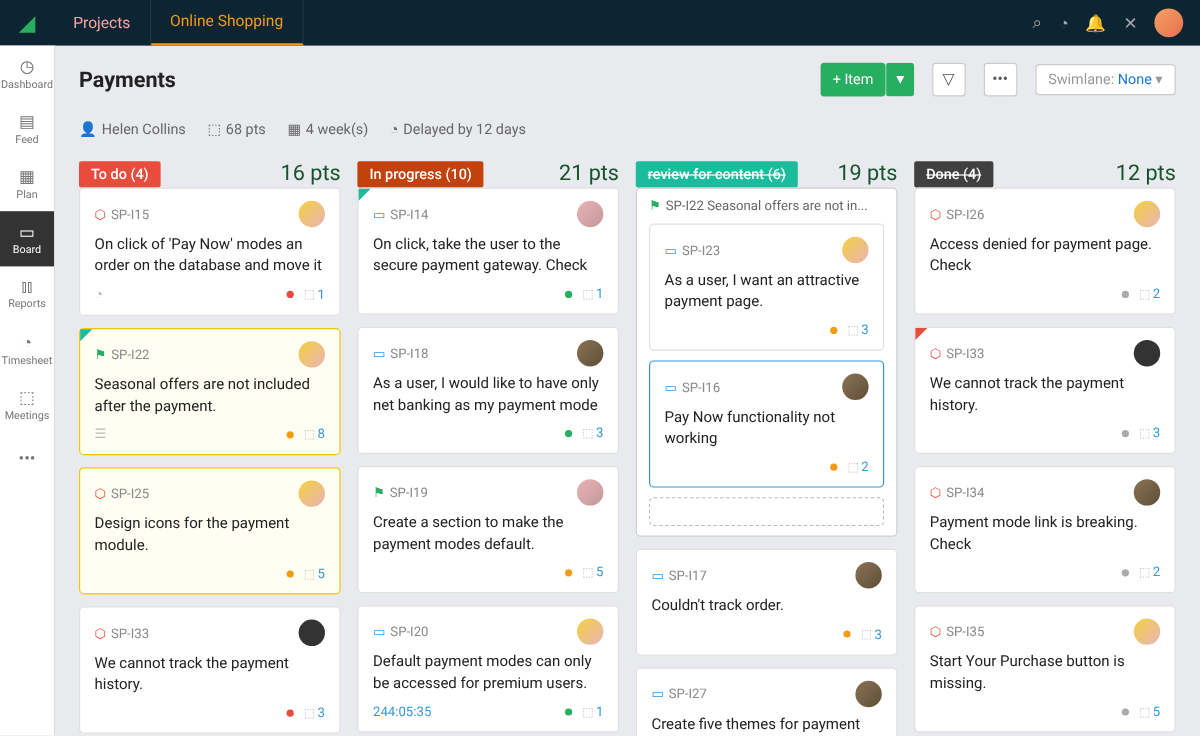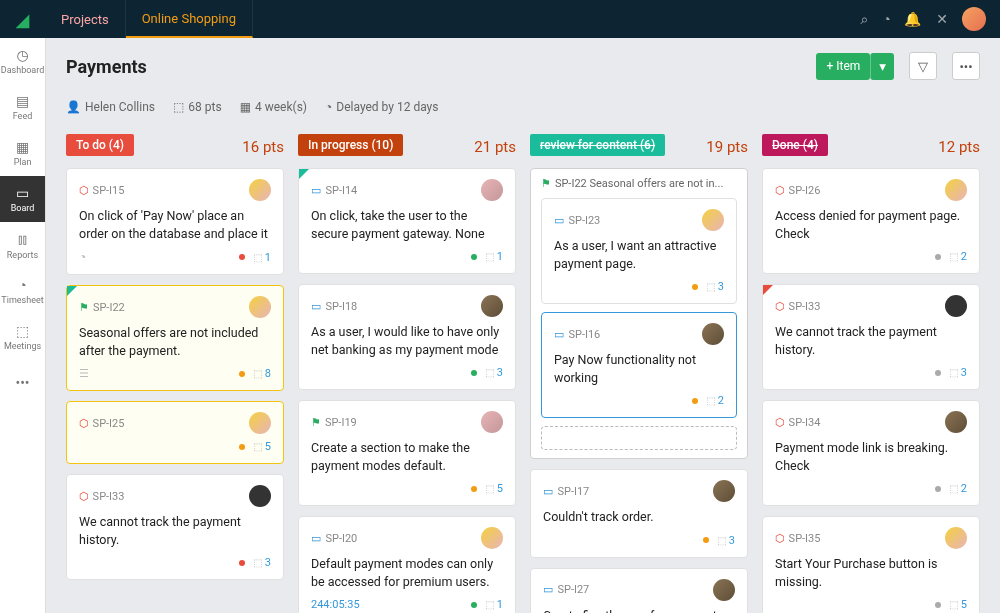--- a/index.html
+++ b/index.html
@@ -23,27 +23,27 @@
 .header-actions{margin-left:auto;display:flex;align-items:center;gap:15px}
 .btn-item{background:#27ae60;color:#fff;border:none;padding:6px 10px;font-size:12px;border-radius:3px;cursor:pointer;display:flex;align-items:center;gap:3px}
 .btn-caret{background:#27ae60;color:#fff;border:none;padding:6px 8px;border-radius:3px;cursor:pointer;border-left:1px solid rgba(255,255,255,.3)}
 .icon-btn{background:#fff;border:1px solid #ccc;width:28px;height:28px;border-radius:3px;display:flex;align-items:center;justify-content:center;cursor:pointer;color:#555;font-size:13px}
 .swimlane{background:#fff;border:1px solid #ccc;padding:5px 10px;border-radius:3px;font-size:12px;color:#999;cursor:pointer}
 .swimlane .val{color:#1976d2}
 .meta{display:flex;align-items:center;gap:18px;margin-top:6px;font-size:12px;color:#666}
 .meta span{display:flex;align-items:center;gap:4px}
 .board{display:flex;gap:14px;margin-top:20px}
 .col{flex:1;min-width:0}
-.col-head{display:flex;align-items:flex-end;margin-bottom:12px}
+.col-head{display:flex;align-items:flex-start;}
 .col-title{padding:4px 10px;font-size:12px;color:#fff;border-radius:2px;font-weight:500}
 .col-title.red{background:#e74c3c}
 .col-title.blue{background:#c2410c}
 .col-title.teal{background:#1abc9c;text-decoration:line-through}
-.col-title.green{background:#be185d;text-decoration:line-through}
-.col-pts{margin-left:auto;font-size:15px;color:#c2410c}
+.col-title.green{background:#404040;text-decoration:line-through}
+.col-pts{margin-left:auto;font-size:18px;color:#14532d}
 .cards{display:flex;flex-direction:column;gap:10px}
 .card{background:#fff;border:1px solid #e0e0e0;border-radius:4px;padding:10px 12px;position:relative}
 .card.yel{background:#fffef2;border-color:#f1c40f}
 .card.sel{border-color:#3498db;border-width:1.5px}
 .card.cornered::before{content:"";position:absolute;top:0;left:0;border-style:solid;border-width:10px 10px 0 0}
 .card.c-teal::before{border-color:#1abc9c transparent transparent transparent}
 .card.c-red::before{border-color:#e74c3c transparent transparent transparent}
 .card-top{display:flex;align-items:center;margin-bottom:6px}
 .cid{font-size:11px;color:#888;display:flex;align-items:center;gap:4px}
 .cid .bug{color:#e74c3c}
@@ -128,20 +128,23 @@
   <div class="main">
     <div class="header">
       <h1>Payments</h1>
       <div class="header-actions">
         <div style="display:flex">
           <button class="btn-item">+ Item</button>
           <button class="btn-caret">▾</button>
         </div>
         <div class="icon-btn">▽</div>
         <div class="icon-btn">•••</div>
+        <div class="swimlane">
+          <span>Swimlane:</span> <span class="val">None</span> ▾
+        </div>
       </div>
     </div>
     <div class="meta">
       <span>
           <span>👤</span>
           <span>Helen Collins</span>
         </span>
       <span>
           <span>⬚</span>
           <span>68 pts</span>
@@ -165,21 +168,21 @@
           </div>
         <div class="cards">
           <div class="card">
             <div class="card-top">
                 <span class="cid">
                   <span class="bug">⬡</span>
                   <span>SP-I15</span>
                 </span>
                 <div class="cav av1"></div>
               </div>
-            <div class="ctitle">On click of 'Pay Now' place an order on the database and place it</div>
+            <div class="ctitle">On click of 'Pay Now' modes an order on the database and move it</div>
             <div class="cfoot">
                 <span class="icon-clock">◔</span>
                 <div class="cfoot-r">
                   <span class="dot r"></span>
                   <span class="pts">1</span>
                 </div>
               </div>
           </div>
           <div class="card yel cornered c-teal">
             <div class="card-top">
@@ -199,20 +202,21 @@
               </div>
           </div>
           <div class="card yel">
             <div class="card-top">
                 <span class="cid">
                   <span class="bug">⬡</span>
                   <span>SP-I25</span>
                 </span>
                 <div class="cav av1"></div>
               </div>
+            <div class="ctitle">Design icons for the payment module.</div>
             <div class="cfoot">
                 <div class="cfoot-r">
                   <span class="dot o"></span>
                   <span class="pts">5</span>
                 </div>
               </div>
           </div>
           <div class="card">
             <div class="card-top">
                 <span class="cid">
@@ -239,21 +243,21 @@
           </div>
         <div class="cards">
           <div class="card cornered c-teal">
             <div class="card-top">
                 <span class="cid">
                   <span class="flag">▭</span>
                   <span>SP-I14</span>
                 </span>
                 <div class="cav av4"></div>
               </div>
-            <div class="ctitle">On click, take the user to the secure payment gateway. None</div>
+            <div class="ctitle">On click, take the user to the secure payment gateway. Check</div>
             <div class="cfoot">
                 <div class="cfoot-r">
                   <span class="dot g"></span>
                   <span class="pts">1</span>
                 </div>
               </div>
           </div>
           <div class="card">
             <div class="card-top">
                 <span class="cid">

